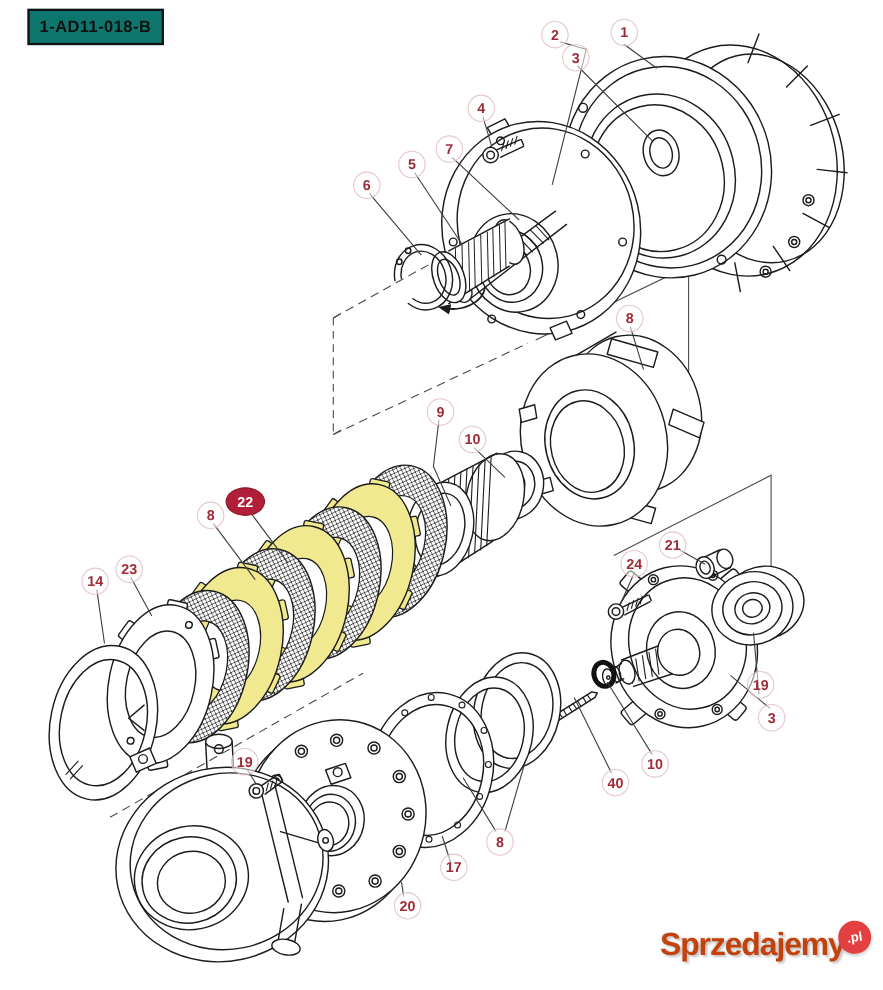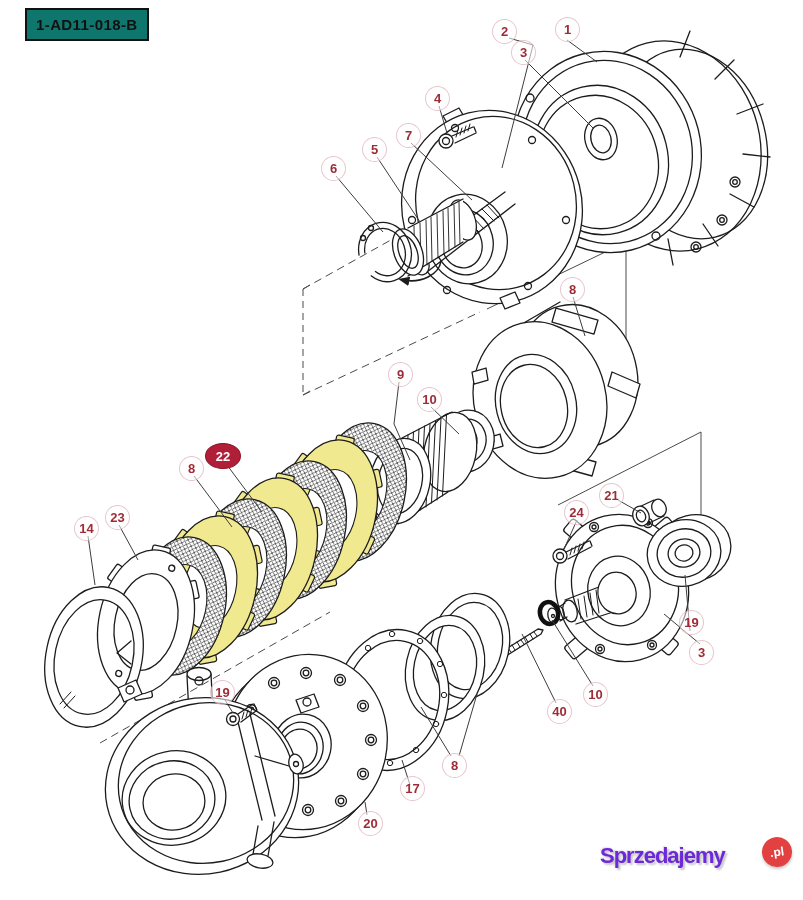--- a/index.html
+++ b/index.html
@@ -8,21 +8,21 @@
   svg{position:absolute;left:0;top:0;}
   .code-box{position:absolute;left:25px;top:8px;border:2px solid #111;background:#0f766e;
             padding:6px 9px;font-weight:600;font-size:15px;letter-spacing:.4px;color:#111;}
   .callout{position:absolute;width:23px;height:23px;margin:-12px 0 0 -12px;border-radius:50%;
            border:1px solid rgba(214,160,168,.6);background:rgba(255,255,255,.55);
            color:#9e2b35;font-weight:bold;font-size:13px;
            display:flex;align-items:center;justify-content:center;line-height:1;}
   .callout.badge{width:34px;height:24px;margin:-12px 0 0 -17px;background:#b01e38;
            border:1px solid #8d1527;color:#fff;}
   .watermark{position:absolute;left:600px;top:843px;width:200px;height:46px;}
-  .wm-text{font-weight:800;font-size:22px;letter-spacing:-1px;color:#6d28d9;
+  .wm-text{font-weight:800;font-size:29px;letter-spacing:-1px;color:#c2410c;
            text-shadow:2px 2px 2px rgba(140,140,140,.5), -1px -1px 1px rgba(170,170,170,.3);}
   .wm-badge{position:absolute;right:8px;top:-6px;width:30px;height:30px;border-radius:50%;
            background:#e34141;color:#fff;font-weight:bold;font-size:12px;
            display:flex;align-items:center;justify-content:center;transform:rotate(-8deg);
            box-shadow:0 2px 3px rgba(120,120,120,.4);}
 </style>
 </head>
 <body>
 
 <div class="stage">

